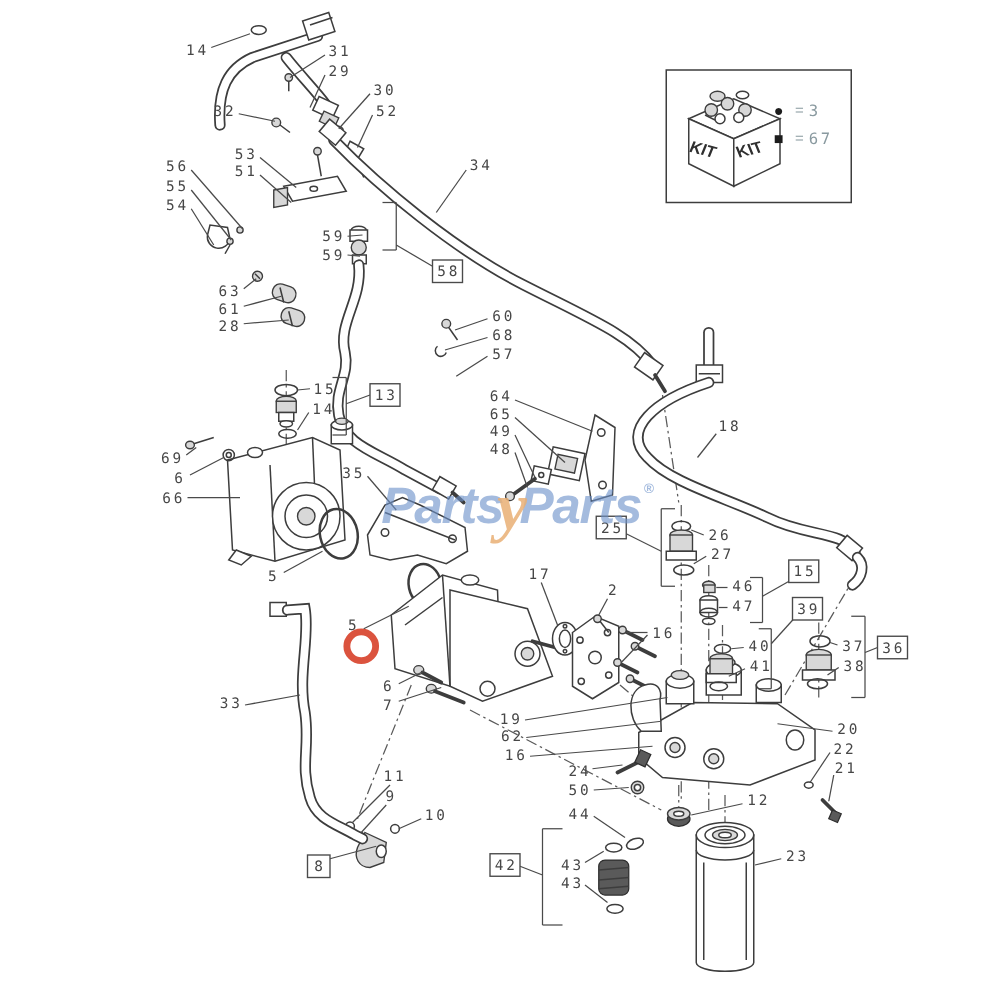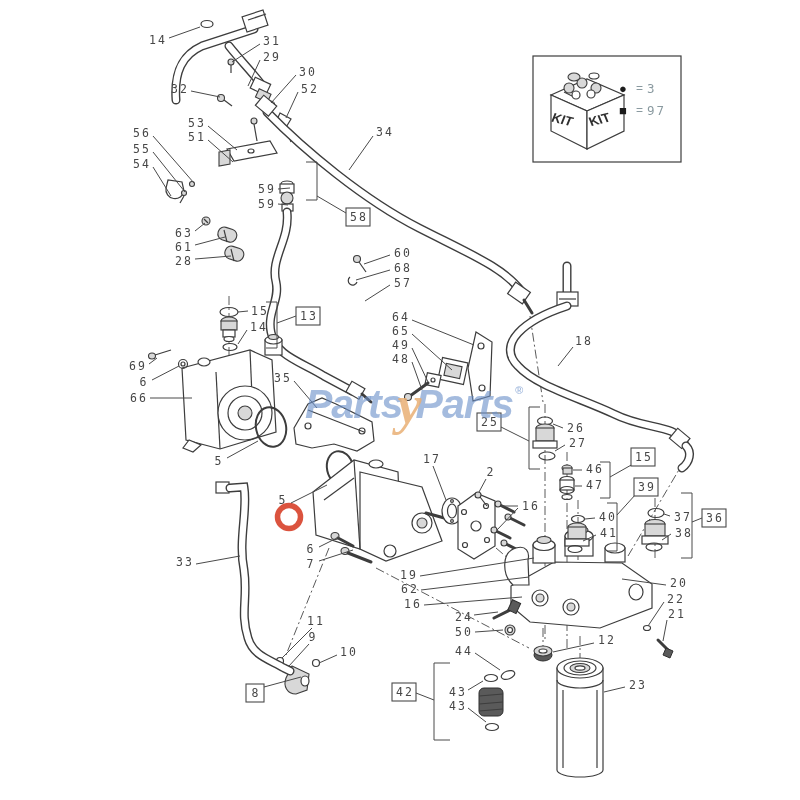--- a/index.html
+++ b/index.html
@@ -558,17 +558,17 @@
 
 <div id="kit-legend">
   <div class="kit-row">
     <span class="sym">●</span>
     <span class="eq">=</span>
     <span class="val">3</span>
   </div>
   <div class="kit-row">
     <span class="sym">■</span>
     <span class="eq">=</span>
-    <span class="val">97</span>
+    <span class="val">67</span>
   </div>
 </div>
 
 </div>
 
 </body></html>

